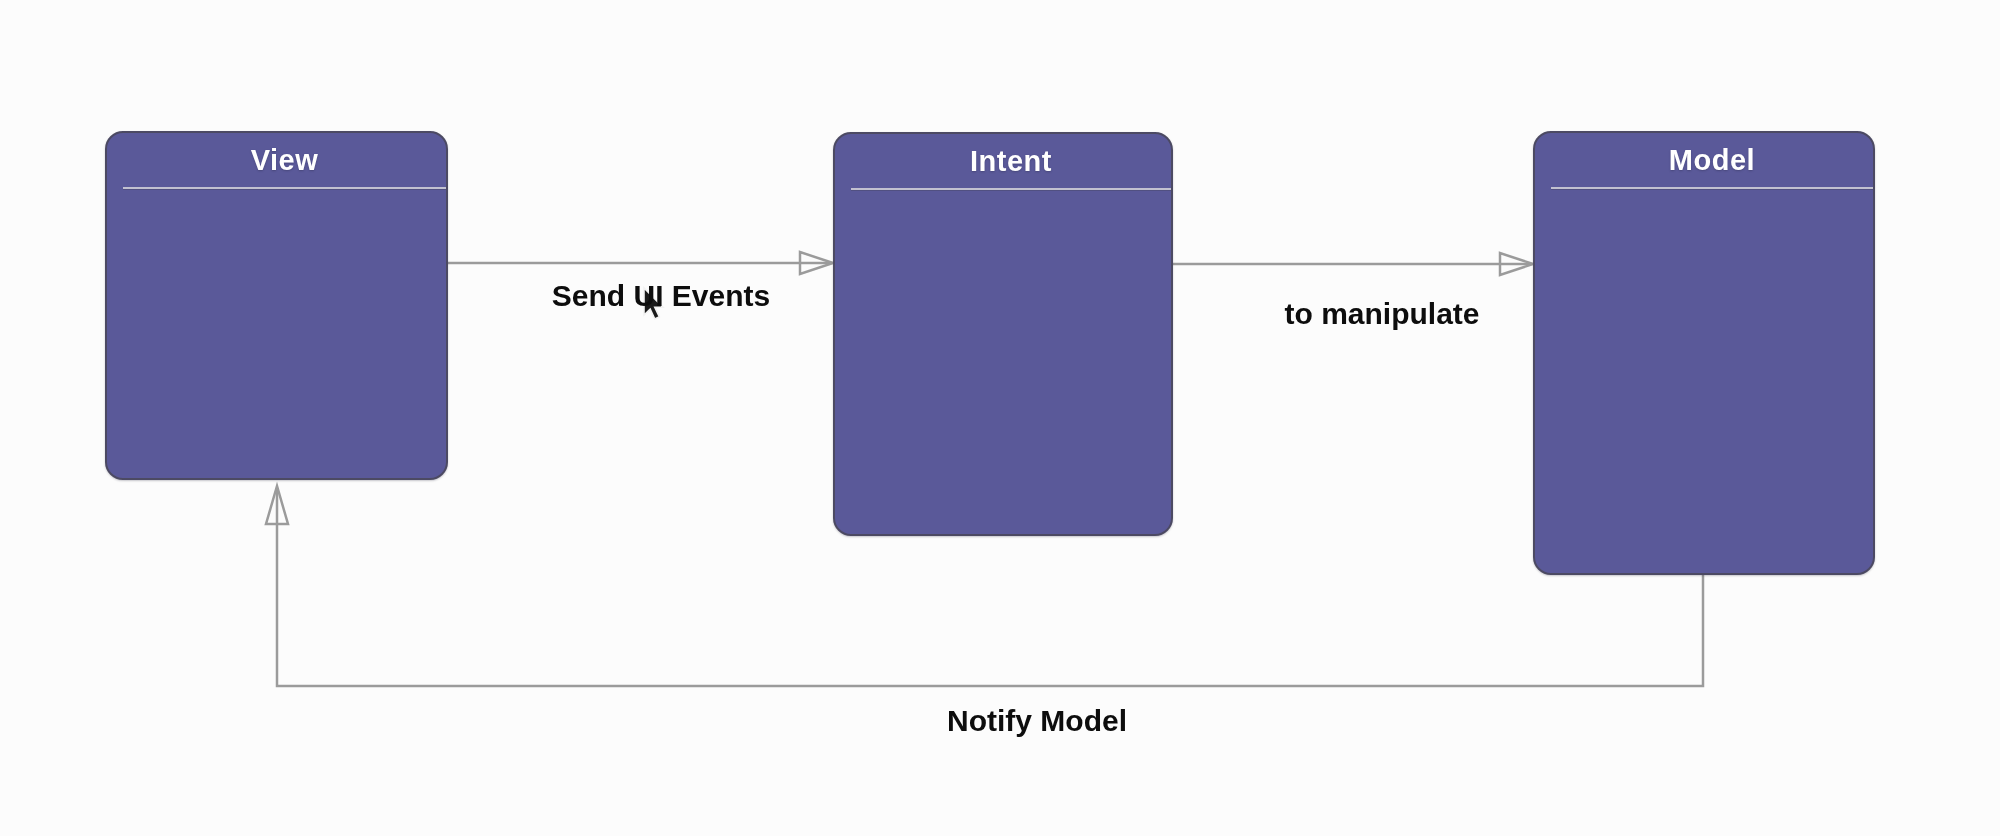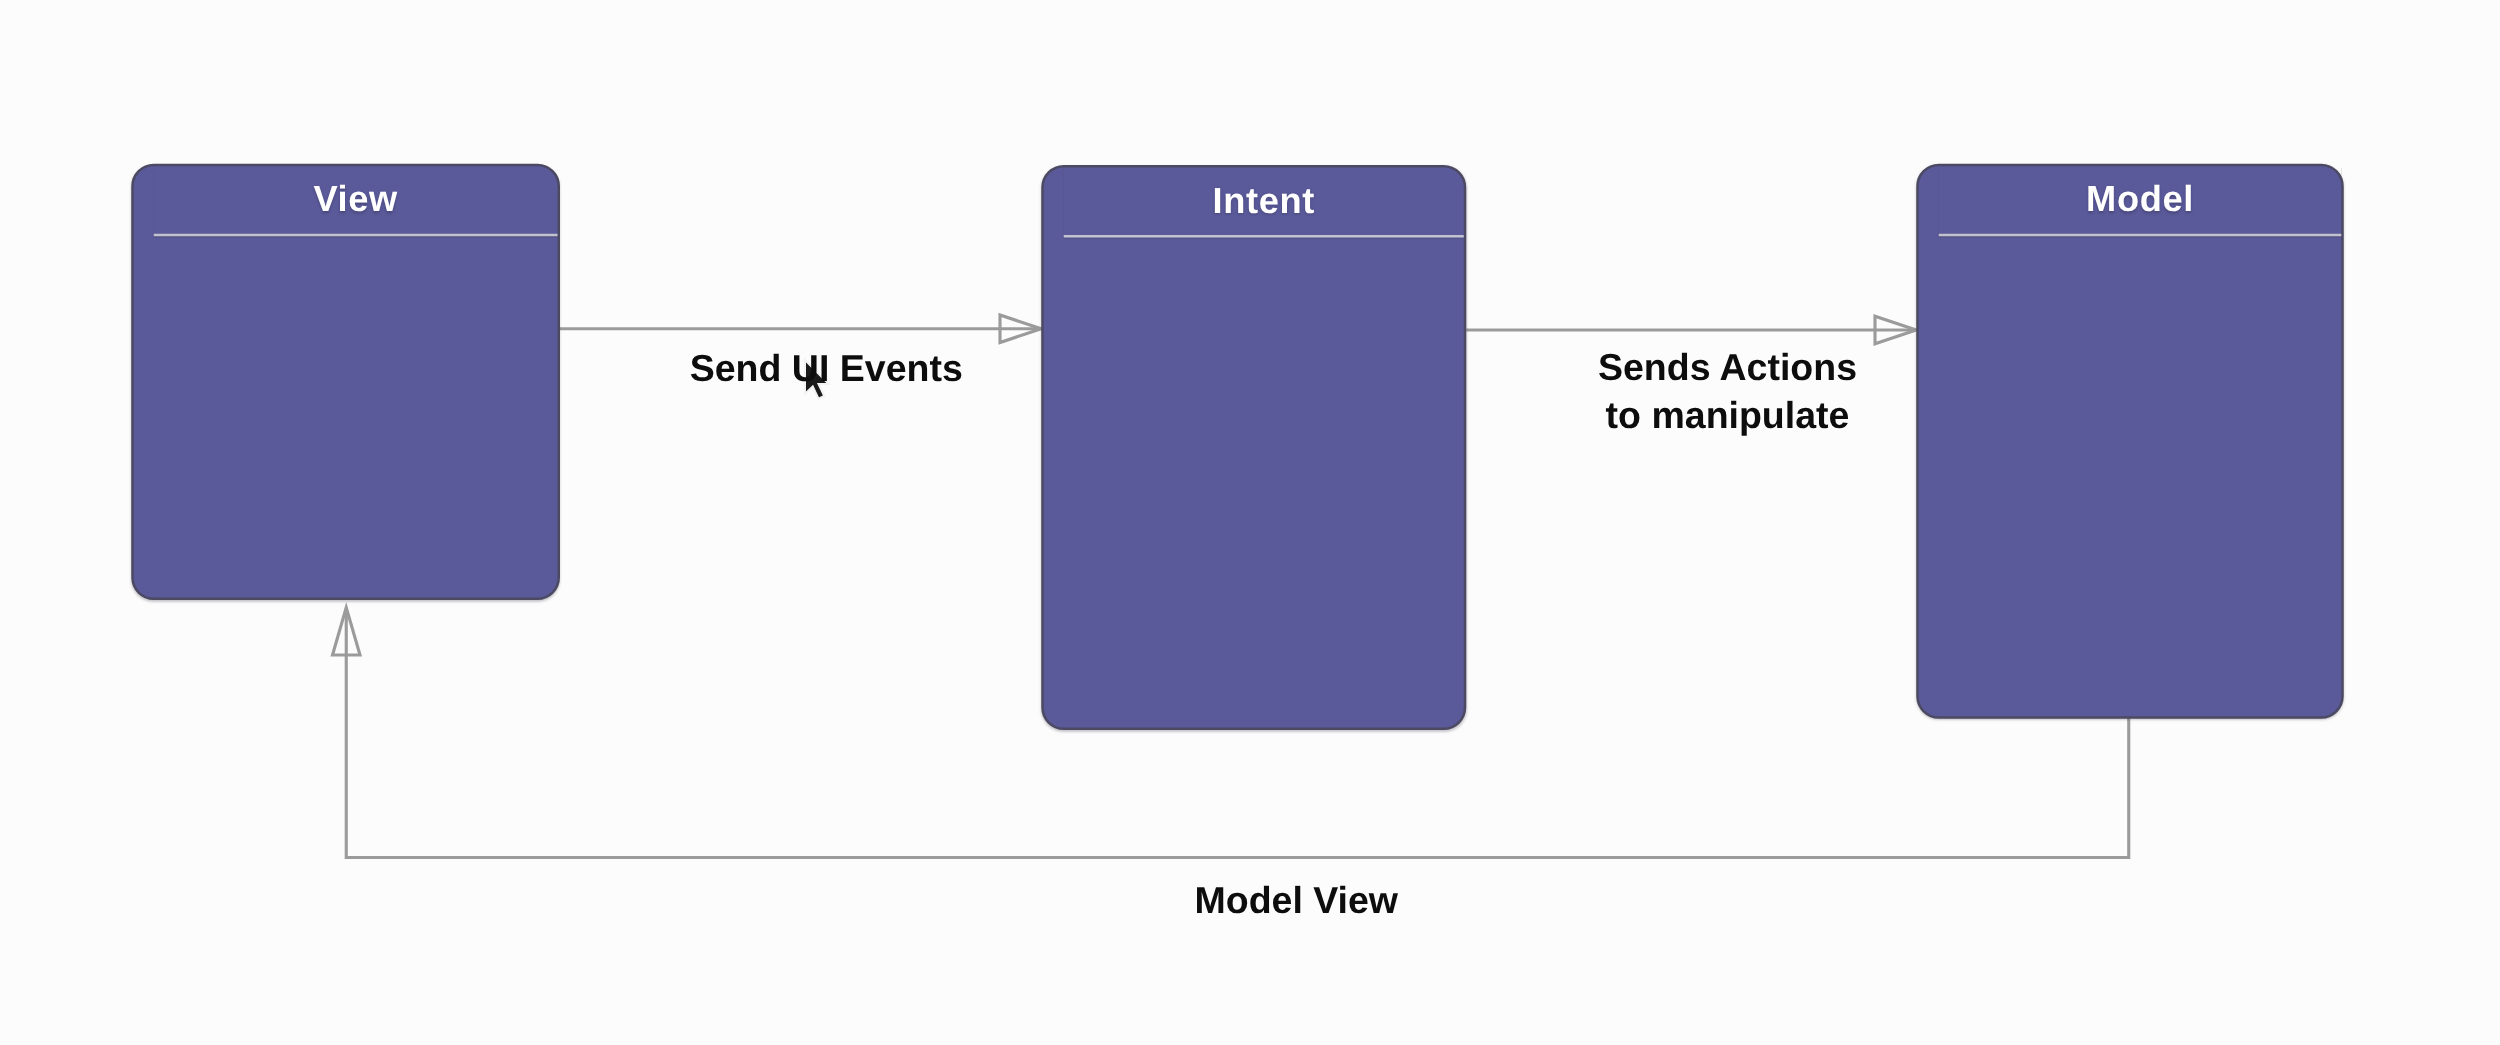--- a/index.html
+++ b/index.html
@@ -97,40 +97,39 @@
     </g>
   </svg>
 
   <div class="node" style="left:105px; top:131px; width:343px; height:349px;">
     <div class="node-header">
       <span class="node-title">View</span>
     </div>
     <div class="node-body"></div>
   </div>
 
-  <div class="node" style="left:833px; top:132px; width:340px; height:452px;">
+  <div class="node" style="left:833px; top:132px; width:340px; height:404px;">
     <div class="node-header">
       <span class="node-title">Intent</span>
     </div>
     <div class="node-body"></div>
   </div>
 
   <div class="node" style="left:1533px; top:131px; width:342px; height:444px;">
     <div class="node-header">
       <span class="node-title">Model</span>
     </div>
     <div class="node-body"></div>
   </div>
 
   <div class="edge-label" style="left:631px; top:296px;">
     <span>Send UI Events</span>
   </div>
 
   <div class="edge-label" style="left:1352px; top:314px;">
-    <div>Sends Actions</div>
     <div>to manipulate</div>
   </div>
 
   <div class="edge-label" style="left:1007px; top:721px;">
-    <span>Model View</span>
+    <span>Notify Model</span>
   </div>
 
 </div>
 
 </body></html>

